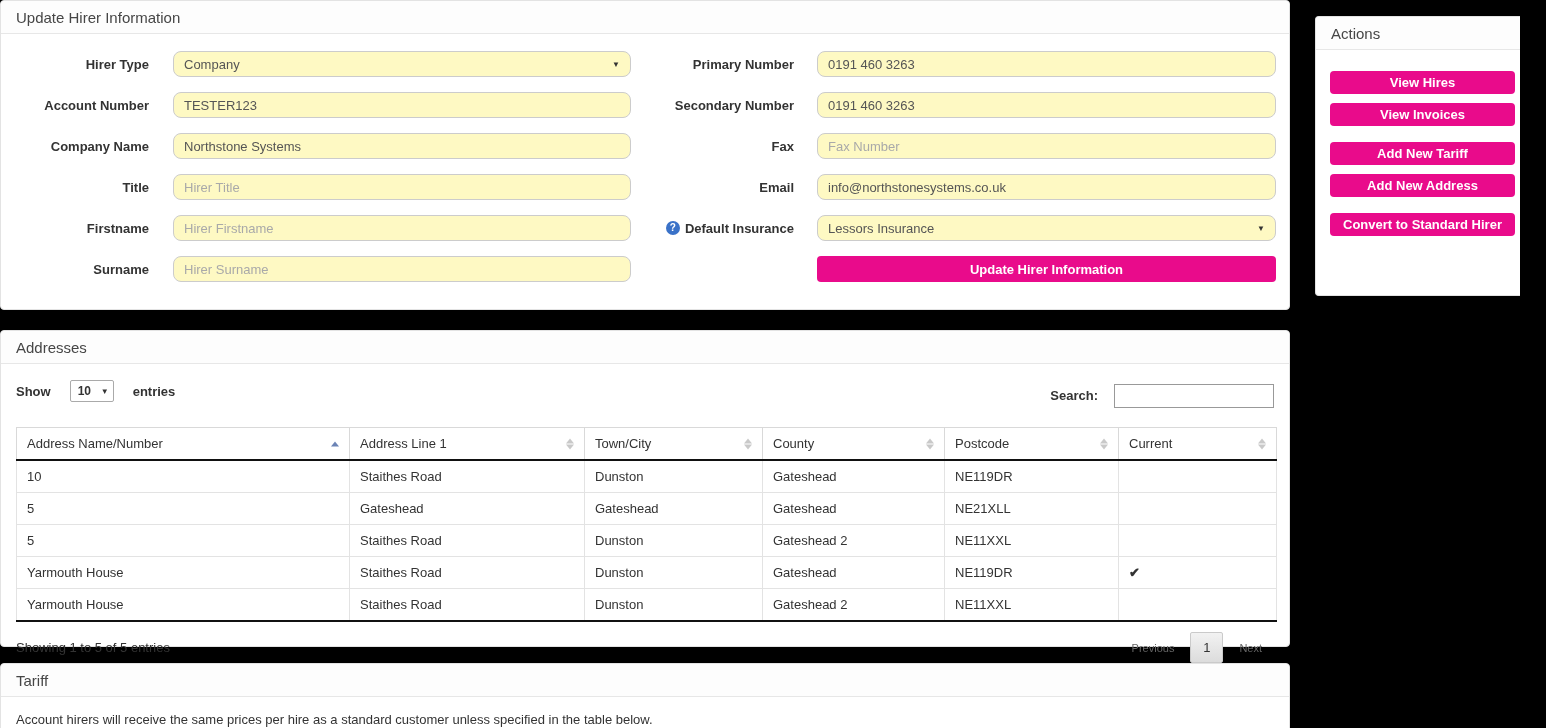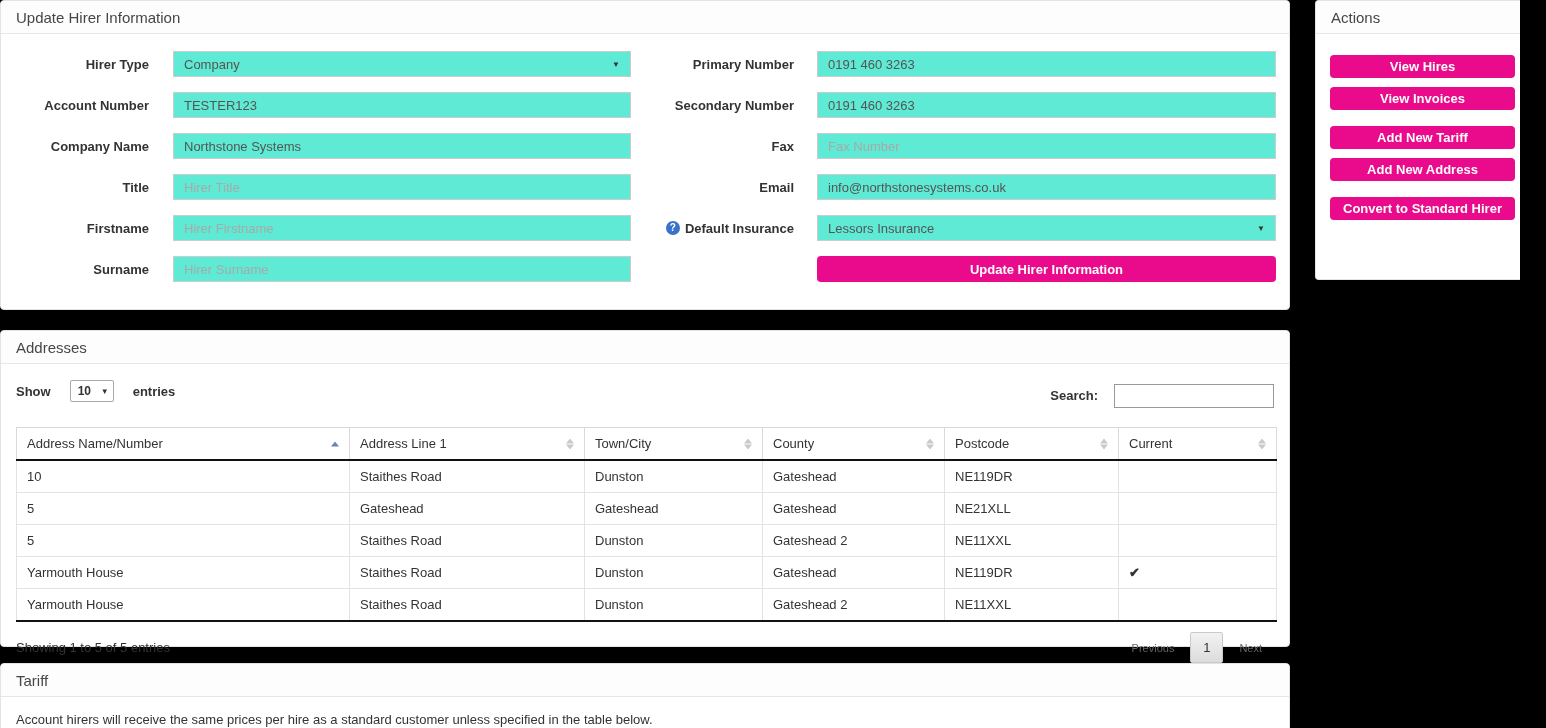--- a/index.html
+++ b/index.html
@@ -4,21 +4,21 @@
 <style>
   * { box-sizing: border-box; margin: 0; padding: 0; }
   html, body { width: 1546px; height: 728px; }
   body {
     background: #000;
     font-family: "Liberation Sans", sans-serif;
     position: relative;
     overflow: hidden;
   }
   .main-col { position: absolute; left: 0; top: 0; width: 1290px; }
-  .side-col { position: absolute; left: 1315px; top: 0; width: 205px; }
+  .side-col { position: absolute; left: 1315px; top: 16px; width: 205px; }
 
   .panel { background: #fff; border-radius: 4px; border: 1px solid #e3e3e3; }
   .panel-header {
     background: #fdfdfd;
     border-bottom: 1px solid #e7e7e7;
     padding: 8px 15px;
     font-size: 15px;
     color: #464646;
     border-radius: 4px 4px 0 0;
     height: 33px;
@@ -33,24 +33,24 @@
   .form-row { display: flex; align-items: center; height: 26px; margin-bottom: 15px; }
   .form-label {
     font-size: 13px; font-weight: bold; color: #333;
     text-align: right; flex: none;
     display: flex; align-items: center; justify-content: flex-end; gap: 5px;
   }
   .form-col-left  .form-label { width: 133px; margin-right: 24px; }
   .form-col-right .form-label { width: 148px; margin-right: 23px; }
   .text-input, .select-box {
     flex: 1; height: 26px;
-    border: 1px solid #ccc; border-radius: 0;
+    border: 1px solid #ccc; border-radius: 8px;
     font-size: 13px; color: #555; padding: 0 10px;
     font-family: "Liberation Sans", sans-serif;
-    background: #5eead4;
+    background: #fef9c3;
   }
   .text-input::placeholder { color: #a9a9a9; opacity: 1; }
   .select-box { display: flex; align-items: center; justify-content: space-between; cursor: default; }
   .select-arrow { font-size: 8px; color: #333; flex: none; margin-left: 8px; }
   .help-icon {
     width: 14px; height: 14px; border-radius: 50%;
     background: #3a72c8; color: #fff;
     font-size: 10px; font-weight: bold; line-height: 14px; text-align: center;
     flex: none; display: inline-block;
   }

